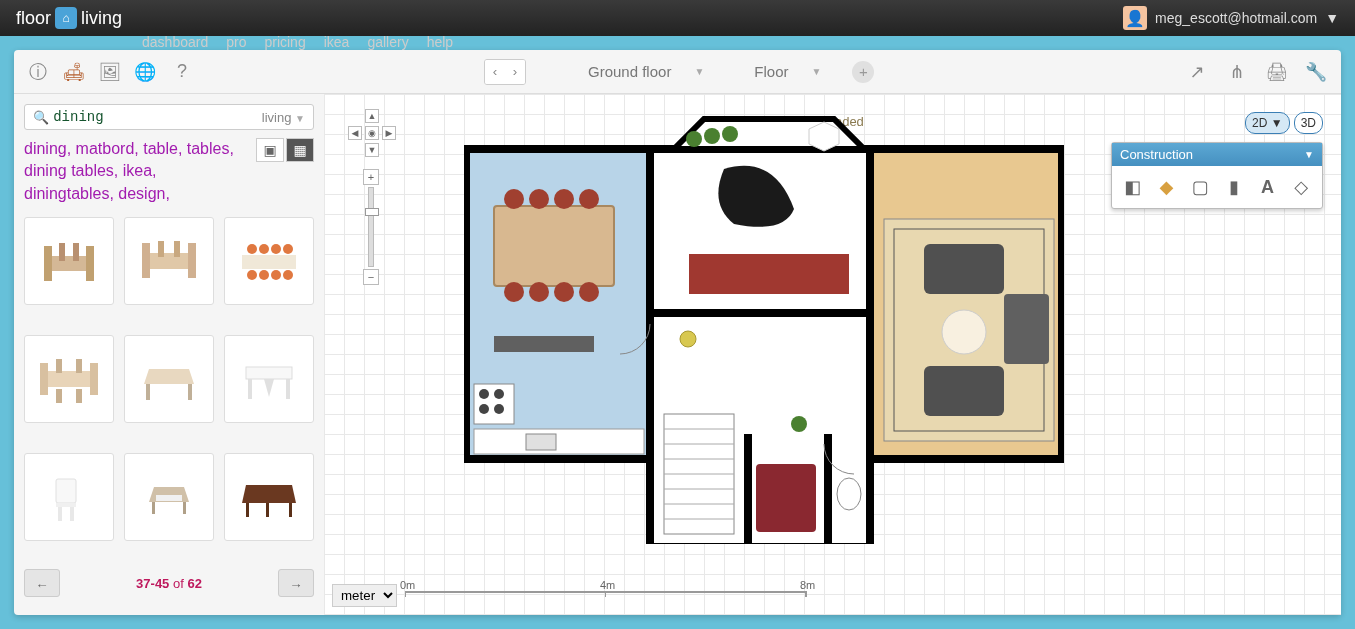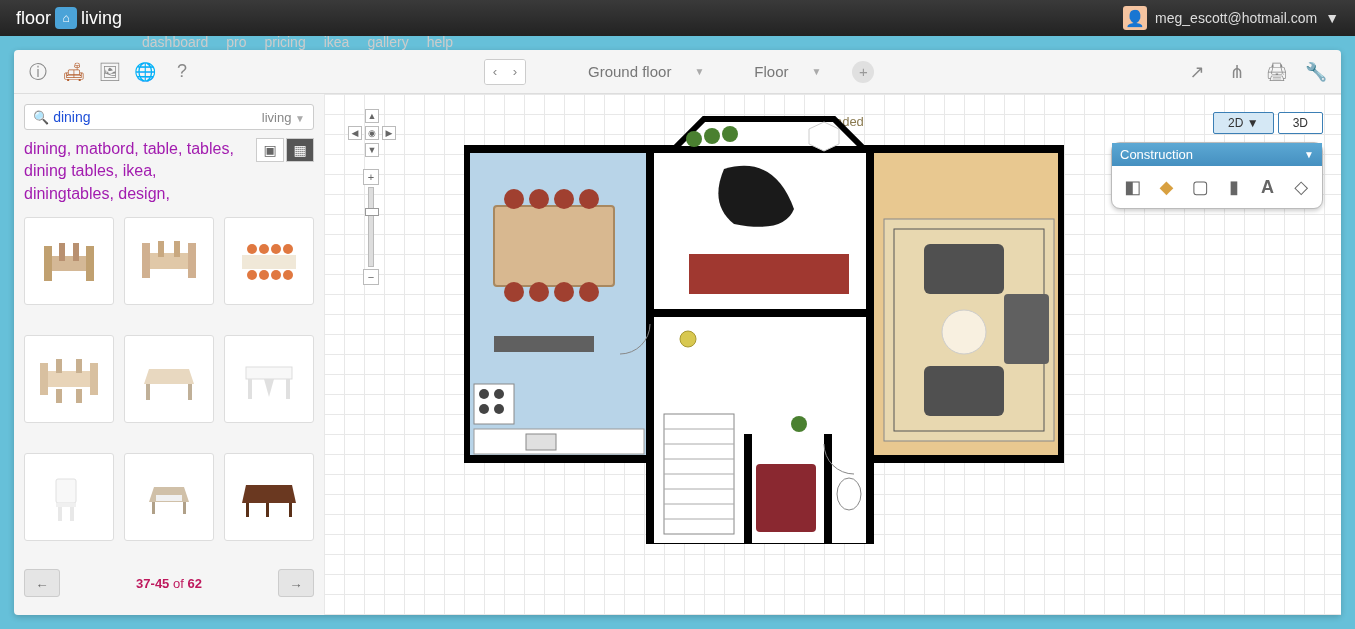--- a/index.html
+++ b/index.html
@@ -20,21 +20,21 @@
 .arrow-nav { display: flex; border: 1px solid #ccc; border-radius: 3px; overflow: hidden; margin-left: 280px; }
 .arrow-nav button { width: 20px; height: 24px; background: #fff; border: none; cursor: pointer; color: #888; }
 .breadcrumb { display: flex; gap: 12px; margin-left: 16px; color: #777; font-size: 15px; }
 .breadcrumb span { display: flex; align-items: center; gap: 4px; cursor: pointer; margin-left: 19px; }
 .plus-icon { width: 22px; height: 22px; border-radius: 50%; background: #e0e0e0; display: flex; align-items: center; justify-content: center; color: #999; cursor: pointer; }
 .toolbar-right { margin-left: auto; display: flex; gap: 12px; }
 
 .content { flex: 1; display: flex; overflow: hidden; }
 .sidebar { width: 310px; padding: 10px; display: flex; flex-direction: column; }
 .search-row { display: flex; gap: 4px; border: 1px solid #ccc; border-radius: 3px; background: #fff; padding: 4px 8px; align-items: center; }
-.search-row input { flex: 1; border: none; outline: none; font-size: 14px; color: #1d4ed8; }
+.search-row input { flex: 1; border: none; outline: none; font-size: 14px; color: #14532d; font-family: Liberation Mono, monospace; }
 .filter-label { color: #888; font-size: 13px; cursor: pointer; }
 .tags-row { display: flex; margin-top: 8px; align-items: flex-start; gap: 8px; }
 .tags { color: #a21caf; font-size: 16px; line-height: 1.4; flex: 1; }
 .view-toggle { display: flex; gap: 2px; }
 .view-btn { width: 28px; height: 24px; border: 1px solid #ccc; background: #fff; cursor: pointer; display: flex; align-items: center; justify-content: center; font-size: 14px; color: #666; }
 .view-btn.active { background: #555; color: #fff; }
 .furniture-grid { display: grid; grid-template-columns: repeat(3, 1fr); gap: 10px; margin-top: 12px; flex: 1; }
 .furniture-item { border: 1px solid #ddd; background: #fff; border-radius: 3px; height: 88px; cursor: pointer; display: flex; align-items: center; justify-content: center; }
 .furniture-svg { width: 70px; height: 60px; }
 .pager { display: flex; align-items: center; justify-content: space-between; padding: 8px 0; }
@@ -43,23 +43,23 @@
 
 .canvas-area { flex: 1; position: relative; background: #fff; }
 .grid-bg { position: absolute; inset: 0; background-image: repeating-linear-gradient(0deg, #e8e8e8 0, #e8e8e8 1px, transparent 1px, transparent 20px), repeating-linear-gradient(90deg, #e8e8e8 0, #e8e8e8 1px, transparent 1px, transparent 20px); }
 .nav-cross { position: absolute; top: 15px; left: 24px; width: 48px; height: 48px; }
 .nav-cross button { position: absolute; width: 14px; height: 14px; border: 1px solid #bbb; background: #fff; cursor: pointer; font-size: 9px; color: #666; padding: 0; }
 .zoom-ctrl { position: absolute; top: 75px; left: 38px; width: 18px; display: flex; flex-direction: column; align-items: center; }
 .zoom-ctrl button { width: 16px; height: 16px; border: 1px solid #bbb; background: #fff; font-size: 11px; cursor: pointer; color: #666; }
 .zoom-track { width: 6px; height: 80px; background: #ddd; border: 1px solid #bbb; margin: 2px 0; position: relative; }
 .zoom-handle { position: absolute; left: -4px; top: 20px; width: 14px; height: 8px; background: #fff; border: 1px solid #999; }
 .view-2d3d { position: absolute; top: 18px; right: 18px; display: flex; gap: 4px; }
-.view-2d3d button { padding: 3px 14px; border: 1px solid #3b7fb5; background: #fff; cursor: pointer; font-size: 12px; color: #333; border-radius: 2px; }
+.view-2d3d button { padding: 3px 6px; border: 1px solid #3b7fb5; background: #fff; cursor: pointer; font-size: 12px; color: #333; border-radius: 10px; }
 .view-2d3d button.active { background: #d5e8f5; }
-.construction-panel { position: absolute; top: 48px; right: 18px; width: 212px; background: #fff; border: 1px solid #bbb; border-radius: 9px; box-shadow: 0 2px 4px rgba(0,0,0,0.2); }
+.construction-panel { position: absolute; top: 48px; right: 18px; width: 212px; background: #fff; border: 1px solid #bbb; border-radius: 3px; box-shadow: 0 2px 4px rgba(0,0,0,0.2); }
 .construction-head { background: linear-gradient(#5ca8d4, #4590c0); color: #fff; padding: 4px 8px; font-size: 13px; display: flex; justify-content: space-between; align-items: center; }
 .construction-body { display: flex; padding: 6px; gap: 4px; }
 .construction-body .ctool { width: 30px; height: 30px; display: flex; align-items: center; justify-content: center; cursor: pointer; font-size: 18px; color: #666; }
 .scale-bar { position: absolute; bottom: 8px; left: 8px; display: flex; align-items: center; gap: 8px; font-size: 12px; color: #666; }
 .scale-bar select { border: 1px solid #ccc; padding: 2px 4px; }
 .scale-ruler { height: 10px; display: flex; }
 .scale-seg { border-top: 2px solid #999; border-left: 1px solid #999; height: 6px; position: relative; }
 .scale-seg span { position: absolute; top: -14px; left: -6px; font-size: 11px; }
 .status-msg { position: absolute; top: 20px; left: 430px; color: #8a7a50; font-size: 13px; }
 
@@ -335,17 +335,31 @@
             <span class="ctool" style="color:#d8a040">◆</span>
             <span class="ctool">▢</span>
             <span class="ctool">▮</span>
             <span class="ctool">
                 <b>A</b>
               </span>
             <span class="ctool">◇</span>
           </div>
         </div>
 
+        <div class="scale-bar">
+          <select><option>meter</option></select>
+          <div class="scale-ruler">
+            <div class="scale-seg" style="width:200px">
+                <span>0m</span>
+              </div>
+            <div class="scale-seg" style="width:200px">
+                <span>4m</span>
+              </div>
+            <div class="scale-seg" style="width:1px;border-right:1px solid #999">
+                <span>8m</span>
+              </div>
+          </div>
+        </div>
       </div>
     </div>
 
   </div>
 </div>
 
 </body></html>

